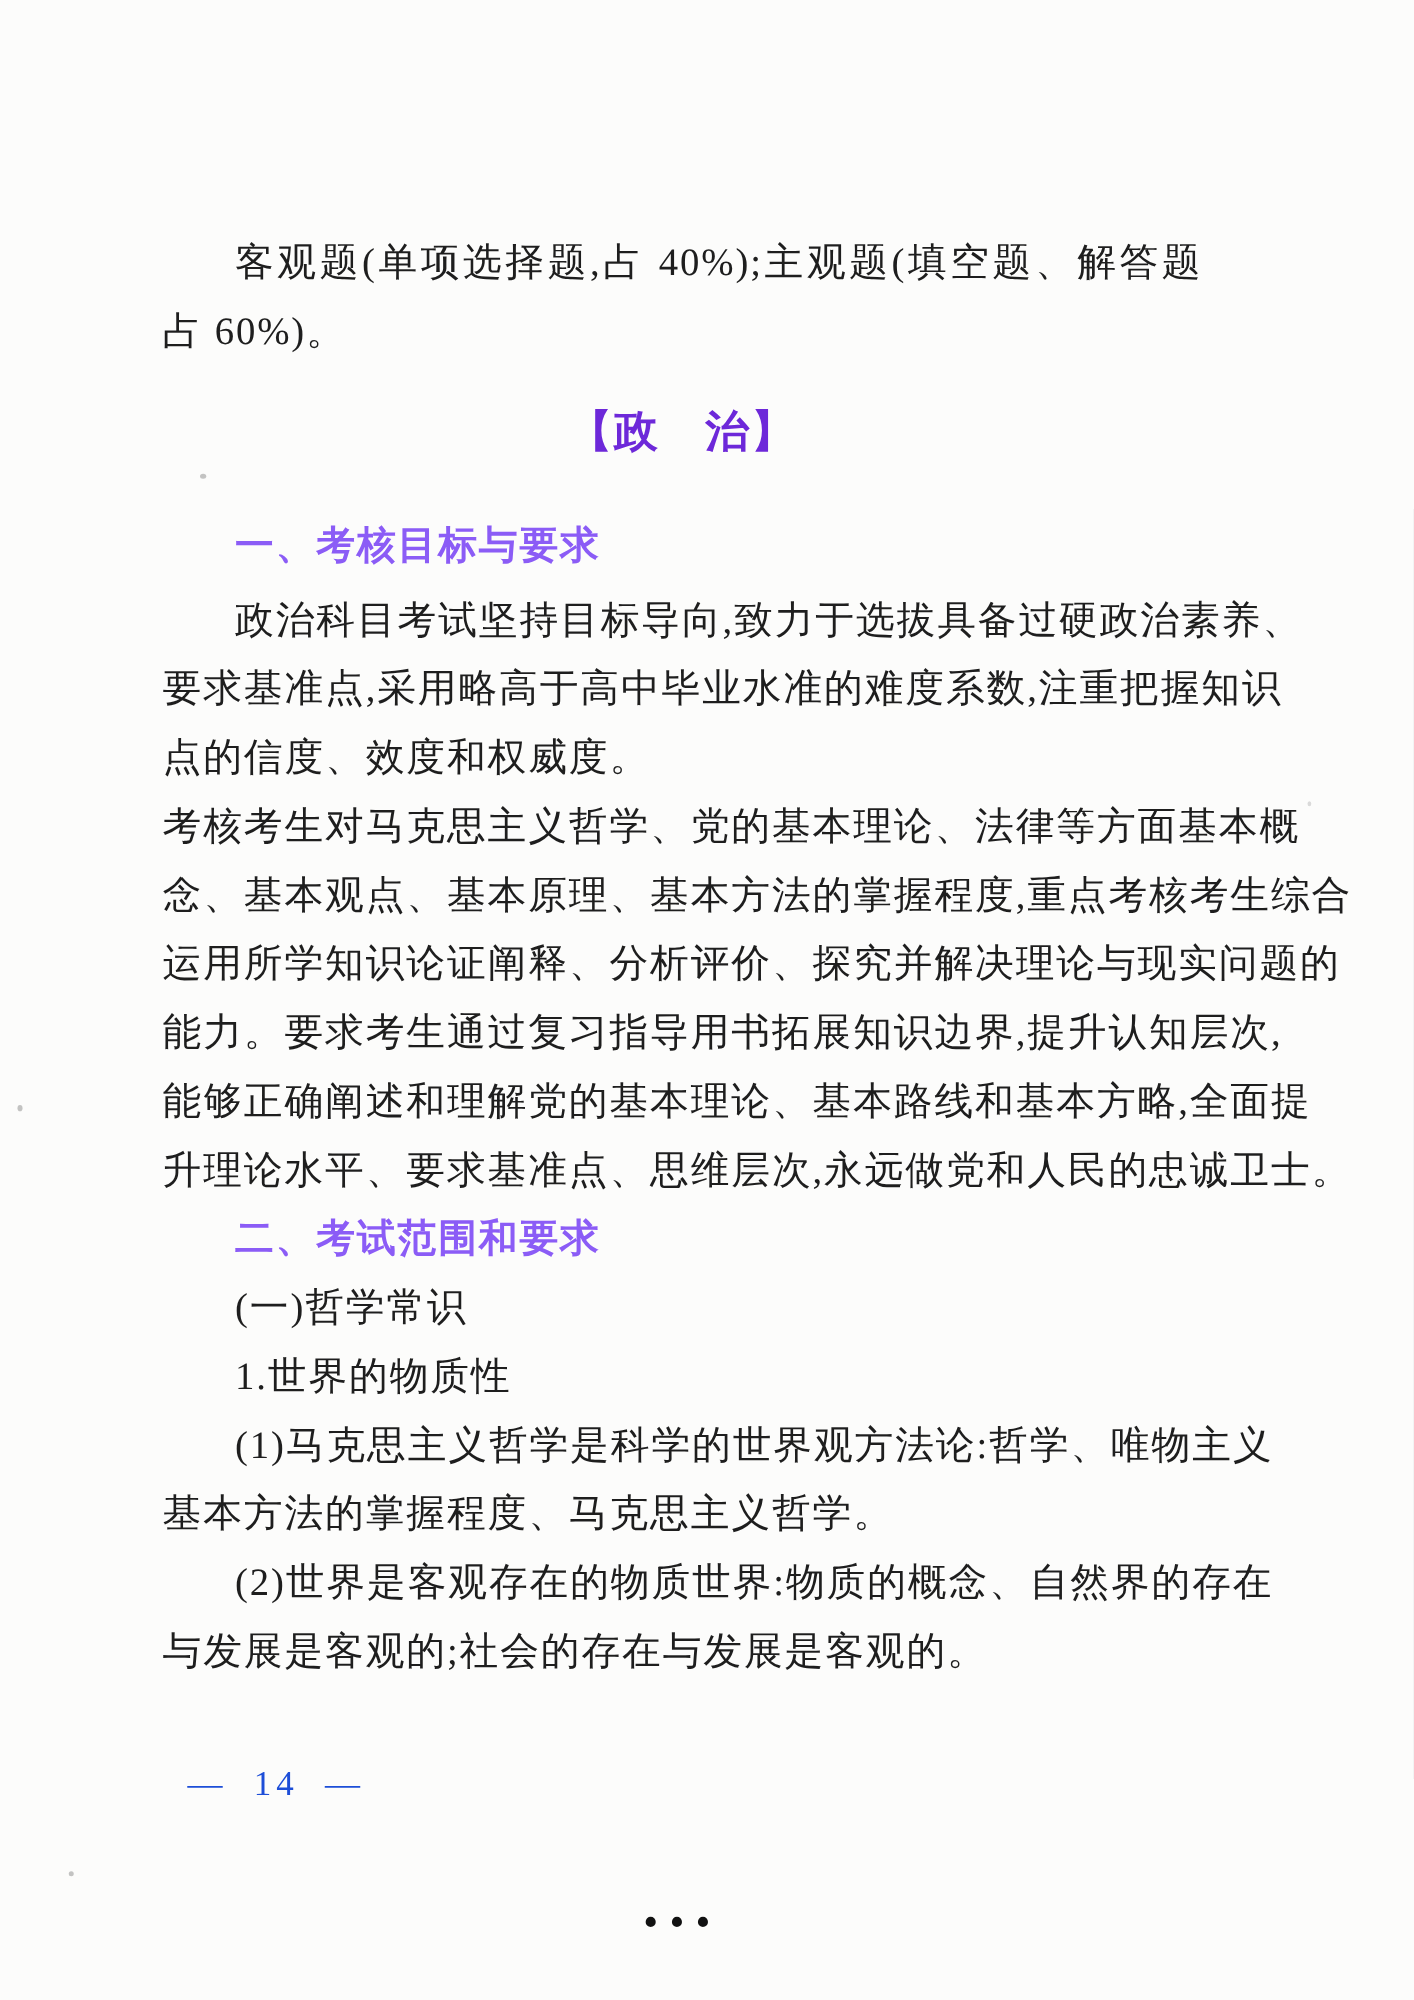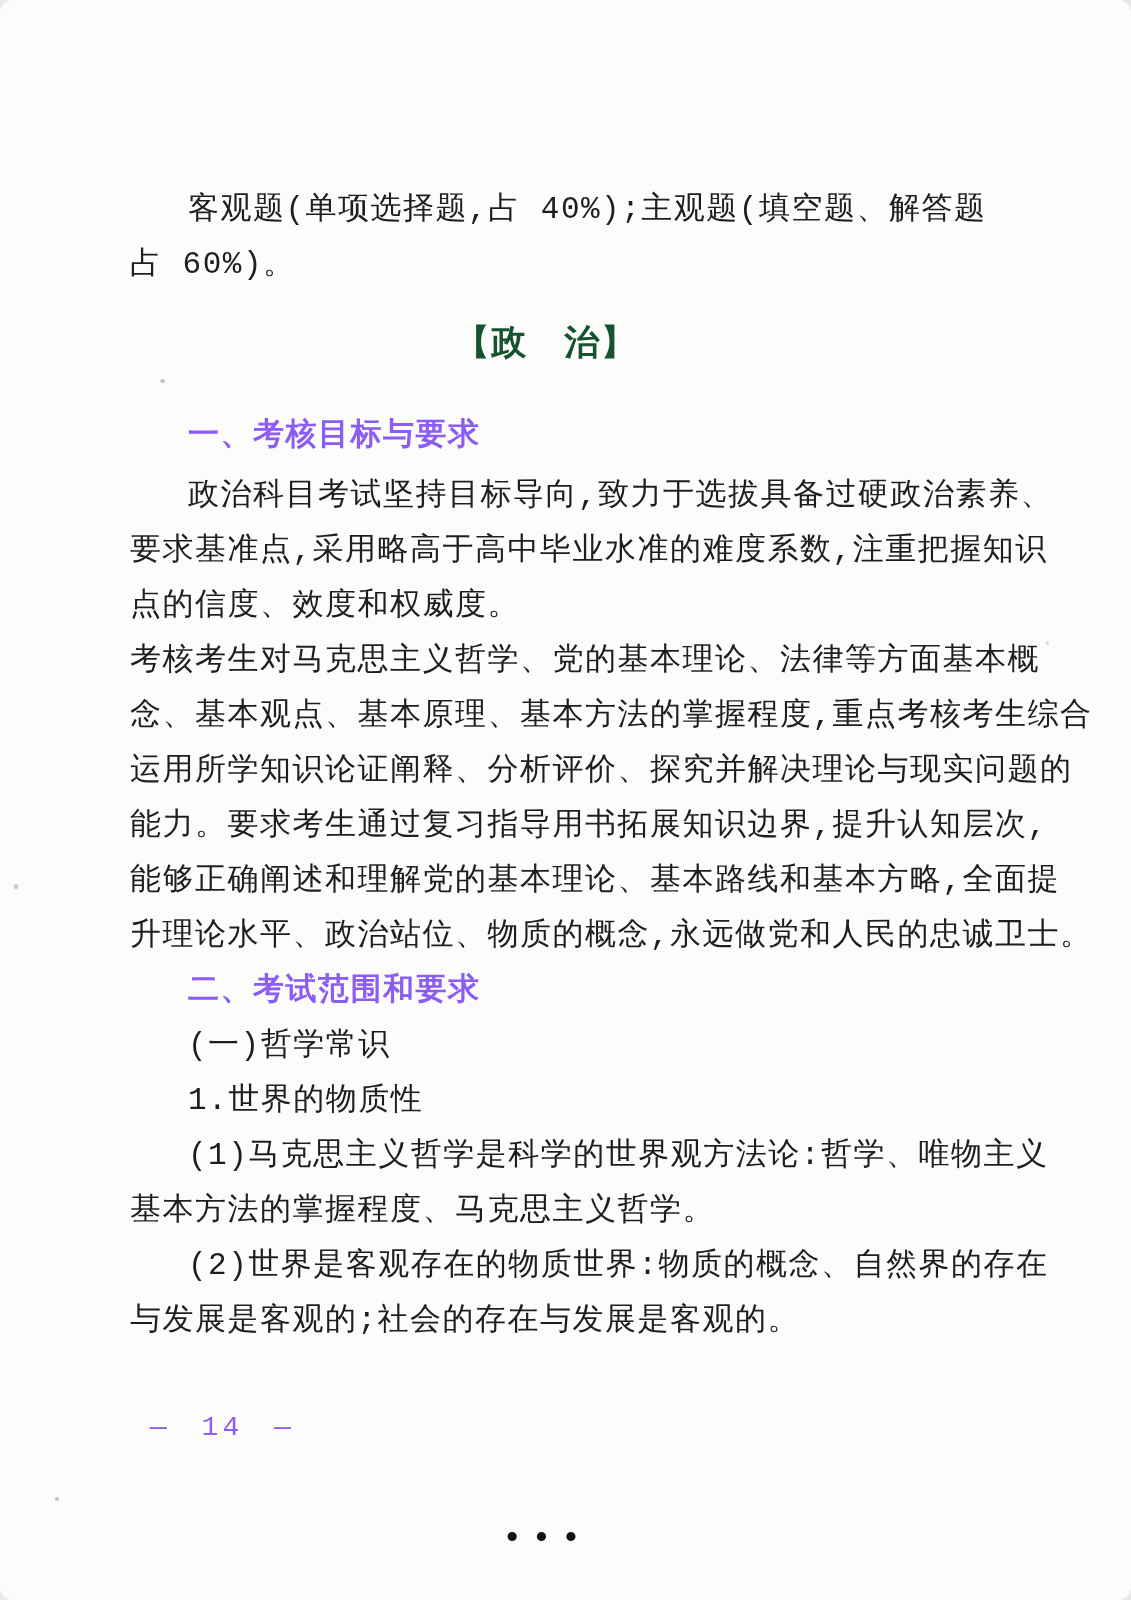--- a/index.html
+++ b/index.html
@@ -7,23 +7,22 @@
     padding: 0;
     background: #e8e8e8;
   }
   .sheet {
     position: relative;
     width: 1131px;
     height: 1600px;
     margin: 0 auto;
     background: #fcfcfb;
     overflow: hidden;
-    font-family: Liberation Mono, monospace;
+    font-family: Liberation Serif, serif;
     color: #1e1e1e;
-    border-radius: 13px;
   }
   #doc {
     position: absolute;
     top: 182px;
     left: 130px;
     width: 832px;
   }
   .block { font-size: 31px; }
   .line, .single {
     height: 55px;
@@ -42,37 +41,37 @@
   }
   .line.first { text-indent: 58px; }
   .block.title {
     text-align: center;
     font-weight: 700;
     font-size: 35px;
     height: 60px;
     line-height: 60px;
     letter-spacing: 4px;
     margin-top: 26px;
-    color: #14532d;
+    color: #6d28d9;
   }
   .block.heading .single {
     font-weight: 700;
     text-indent: 58px;
     color: #8b5cf6;
   }
   .block.heading { margin-top: 0; }
   .block.heading.h1 { margin-top: 30px; margin-bottom: 5px; }
   .block.subheading .single { text-indent: 58px; }
   .pagenum {
     position: absolute;
     left: 150px;
     top: 1412px;
     font-size: 28px;
     letter-spacing: 4px;
-    color: #8b5cf6;
+    color: #1d4ed8;
     word-spacing: 10px;
     text-align: center;
   }
   .dots {
     position: absolute;
     left: 130px;
     top: 1520px;
     width: 832px;
     text-align: center;
     font-size: 34px;
@@ -108,21 +107,21 @@
         <div class="line first">政治科目考试坚持目标导向,致力于选拔具备过硬政治素养、</div>
         <div class="line">要求基准点,采用略高于高中毕业水准的难度系数,注重把握知识</div>
         <div class="line lastline">点的信度、效度和权威度。</div>
       </div>
       <div class="block paragraph">
         <div class="line">考核考生对马克思主义哲学、党的基本理论、法律等方面基本概</div>
         <div class="line">念、基本观点、基本原理、基本方法的掌握程度,重点考核考生综合</div>
         <div class="line">运用所学知识论证阐释、分析评价、探究并解决理论与现实问题的</div>
         <div class="line">能力。要求考生通过复习指导用书拓展知识边界,提升认知层次,</div>
         <div class="line">能够正确阐述和理解党的基本理论、基本路线和基本方略,全面提</div>
-        <div class="line lastline">升理论水平、政治站位、物质的概念,永远做党和人民的忠诚卫士。</div>
+        <div class="line lastline">升理论水平、要求基准点、思维层次,永远做党和人民的忠诚卫士。</div>
       </div>
       <div class="block heading">
         <div class="single">二、考试范围和要求</div>
       </div>
       <div class="block subheading">
         <div class="single">(一)哲学常识</div>
       </div>
       <div class="block subheading">
         <div class="single">1.世界的物质性</div>
       </div>

